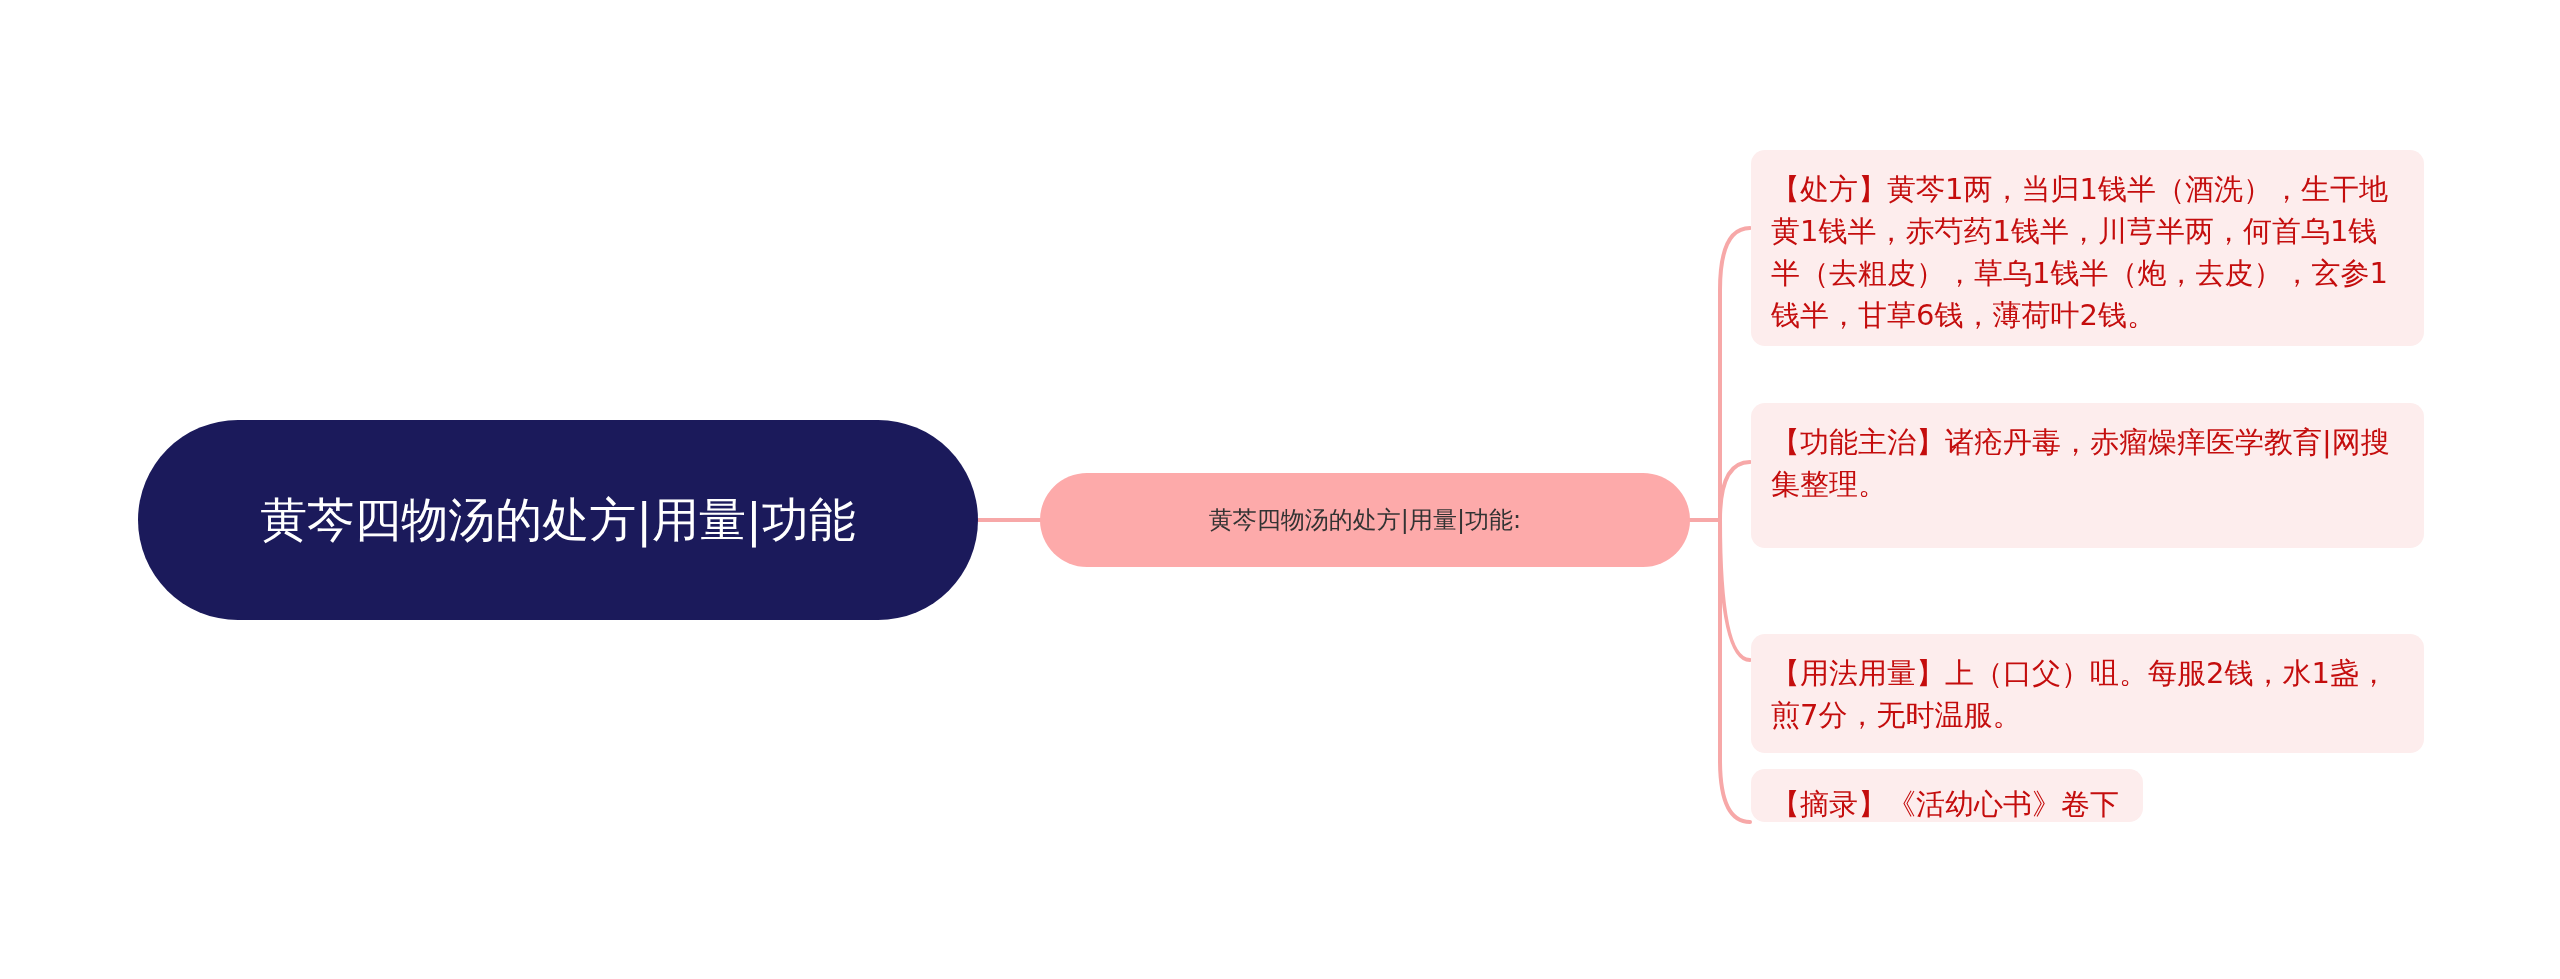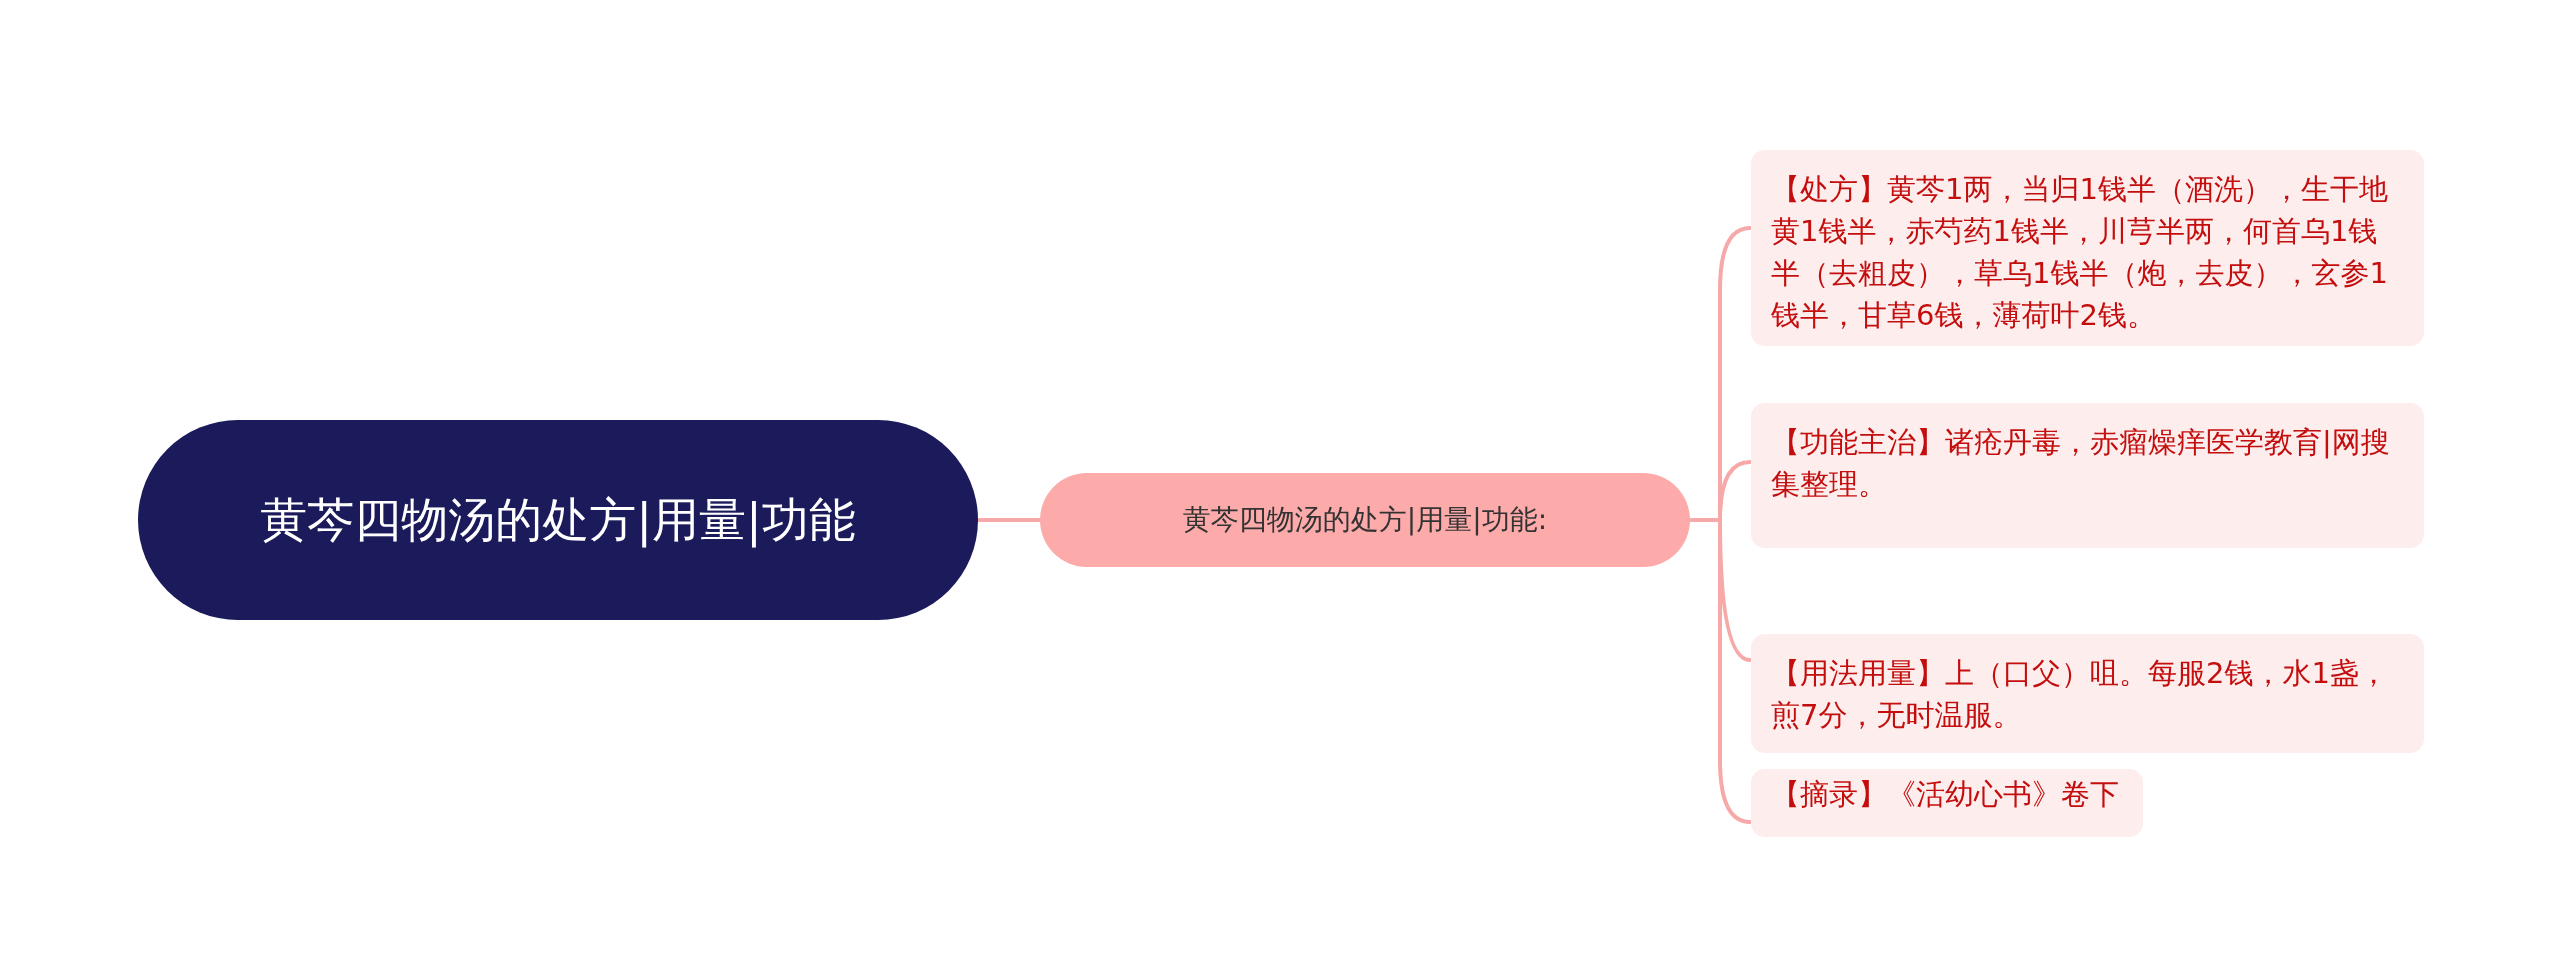--- a/index.html
+++ b/index.html
@@ -11,21 +11,21 @@
   .root {
     position: absolute; left: 138px; top: 420px; width: 840px; height: 200px;
     background: #1b1a5b; border-radius: 100px; color: #ffffff;
     display: flex; align-items: center; justify-content: center; text-align: center;
     font-size: 47px; line-height: 72px; box-sizing: border-box; padding: 0 100px;
   }
   .mid {
     position: absolute; left: 1040px; top: 473px; width: 650px; height: 94px;
     background: #fdaaaa; border-radius: 47px; color: #333333;
     display: flex; align-items: center; justify-content: center;
-    font-size: 28px; white-space: nowrap;
+    font-size: 24px; white-space: nowrap;
   }
   .leaf {
     position: absolute; left: 1751px; width: 673px; box-sizing: border-box;
     background: #fdeded; border-radius: 14px; color: #c40d0d;
     font-size: 29px; line-height: 42px; padding: 18px 20px 16px 20px;
   }
   .leaf.short { width: auto; padding-right: 24px; }
 </style>
 </head>
 <body>
@@ -54,15 +54,15 @@
 </div>
 
 <div class="leaf" style="top:403px;height:145px;">
   <span>【功能主治】诸疮丹毒，赤瘤燥痒医学教育|网搜集整理。</span>
 </div>
 
 <div class="leaf" style="top:586px;height:119px;margin-top:48px;">
   <span>【用法用量】上（口父）咀。每服2钱，水1盏，煎7分，无时温服。</span>
 </div>
 
-<div class="leaf short" style="top:769px;height:68px;padding-top:4px;">
+<div class="leaf short" style="top:769px;height:53px;padding-top:14px;">
   <span>【摘录】《活幼心书》卷下</span>
 </div>
 
 </body></html>

